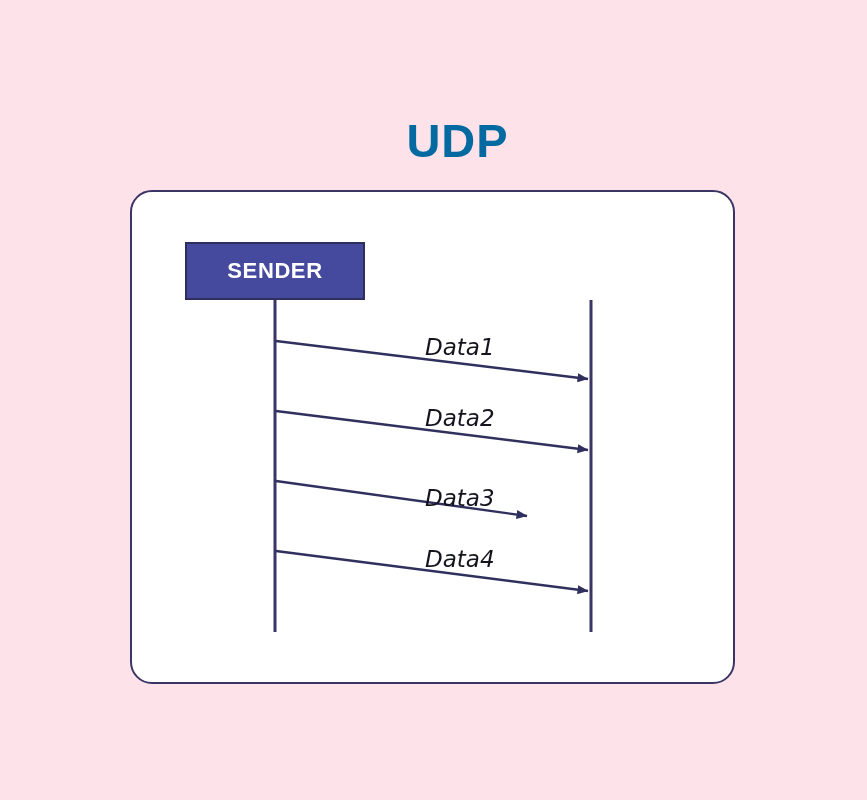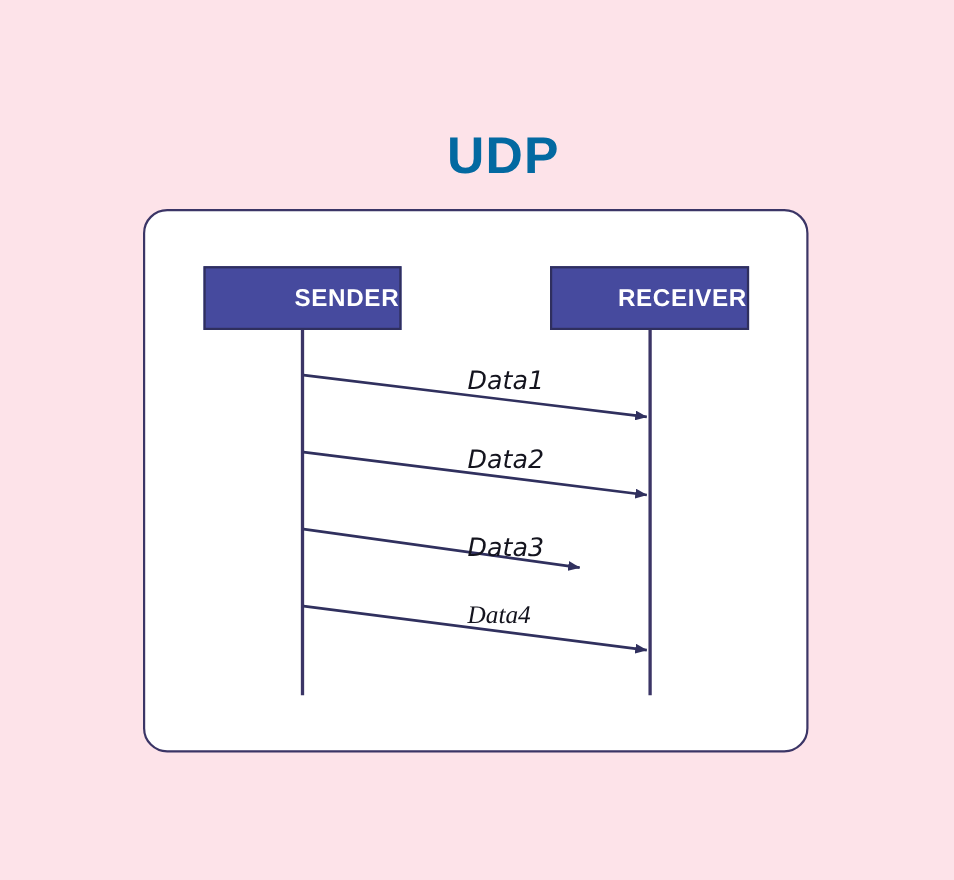--- a/index.html
+++ b/index.html
@@ -54,21 +54,21 @@
 
   
   .participant-box {
     position: absolute;
     height: 58px;
     background: #464a9e;
     border: 2px solid #2f2f5e;
     box-sizing: border-box;
     display: flex;
     align-items: center;
-    justify-content: flex-end;
+    justify-content: center;
     color: #ffffff;
     font-size: 22px;
     font-weight: bold;
     letter-spacing: 0.6px;
     user-select: none;
   }
   #participant-sender {
     left: 185px;
     top: 242px;
     width: 180px;
@@ -123,22 +123,19 @@
     <line x1="276" y1="341" x2="588" y2="379" stroke="#30305e" stroke-width="2.4" marker-end="url(#arrowhead)"></line>
     <line x1="276" y1="411" x2="588" y2="450" stroke="#30305e" stroke-width="2.4" marker-end="url(#arrowhead)"></line>
     <line x1="276" y1="481" x2="527" y2="516" stroke="#30305e" stroke-width="2.4" marker-end="url(#arrowhead)"></line>
     <line x1="276" y1="551" x2="588" y2="591" stroke="#30305e" stroke-width="2.4" marker-end="url(#arrowhead)"></line>
   </svg>
 
   <div class="participant-box" id="participant-sender">
     <span>SENDER</span>
   </div>
 
-  <div class="participant-box" id="participant-receiver">
-    <span>RECEIVER</span>
-  </div>
 
   <div class="message-label" style="left:425px; top:334px;">Data1</div>
   <div class="message-label" style="left:425px; top:405px;text-align:center;">Data2</div>
   <div class="message-label" style="left:425px; top:485px;">Data3</div>
-  <div class="message-label" style="left:425px; top:546px;font-family:Liberation Serif, serif;">Data4</div>
+  <div class="message-label" style="left:425px; top:546px;">Data4</div>
 
 </div>
 
 </body></html>

